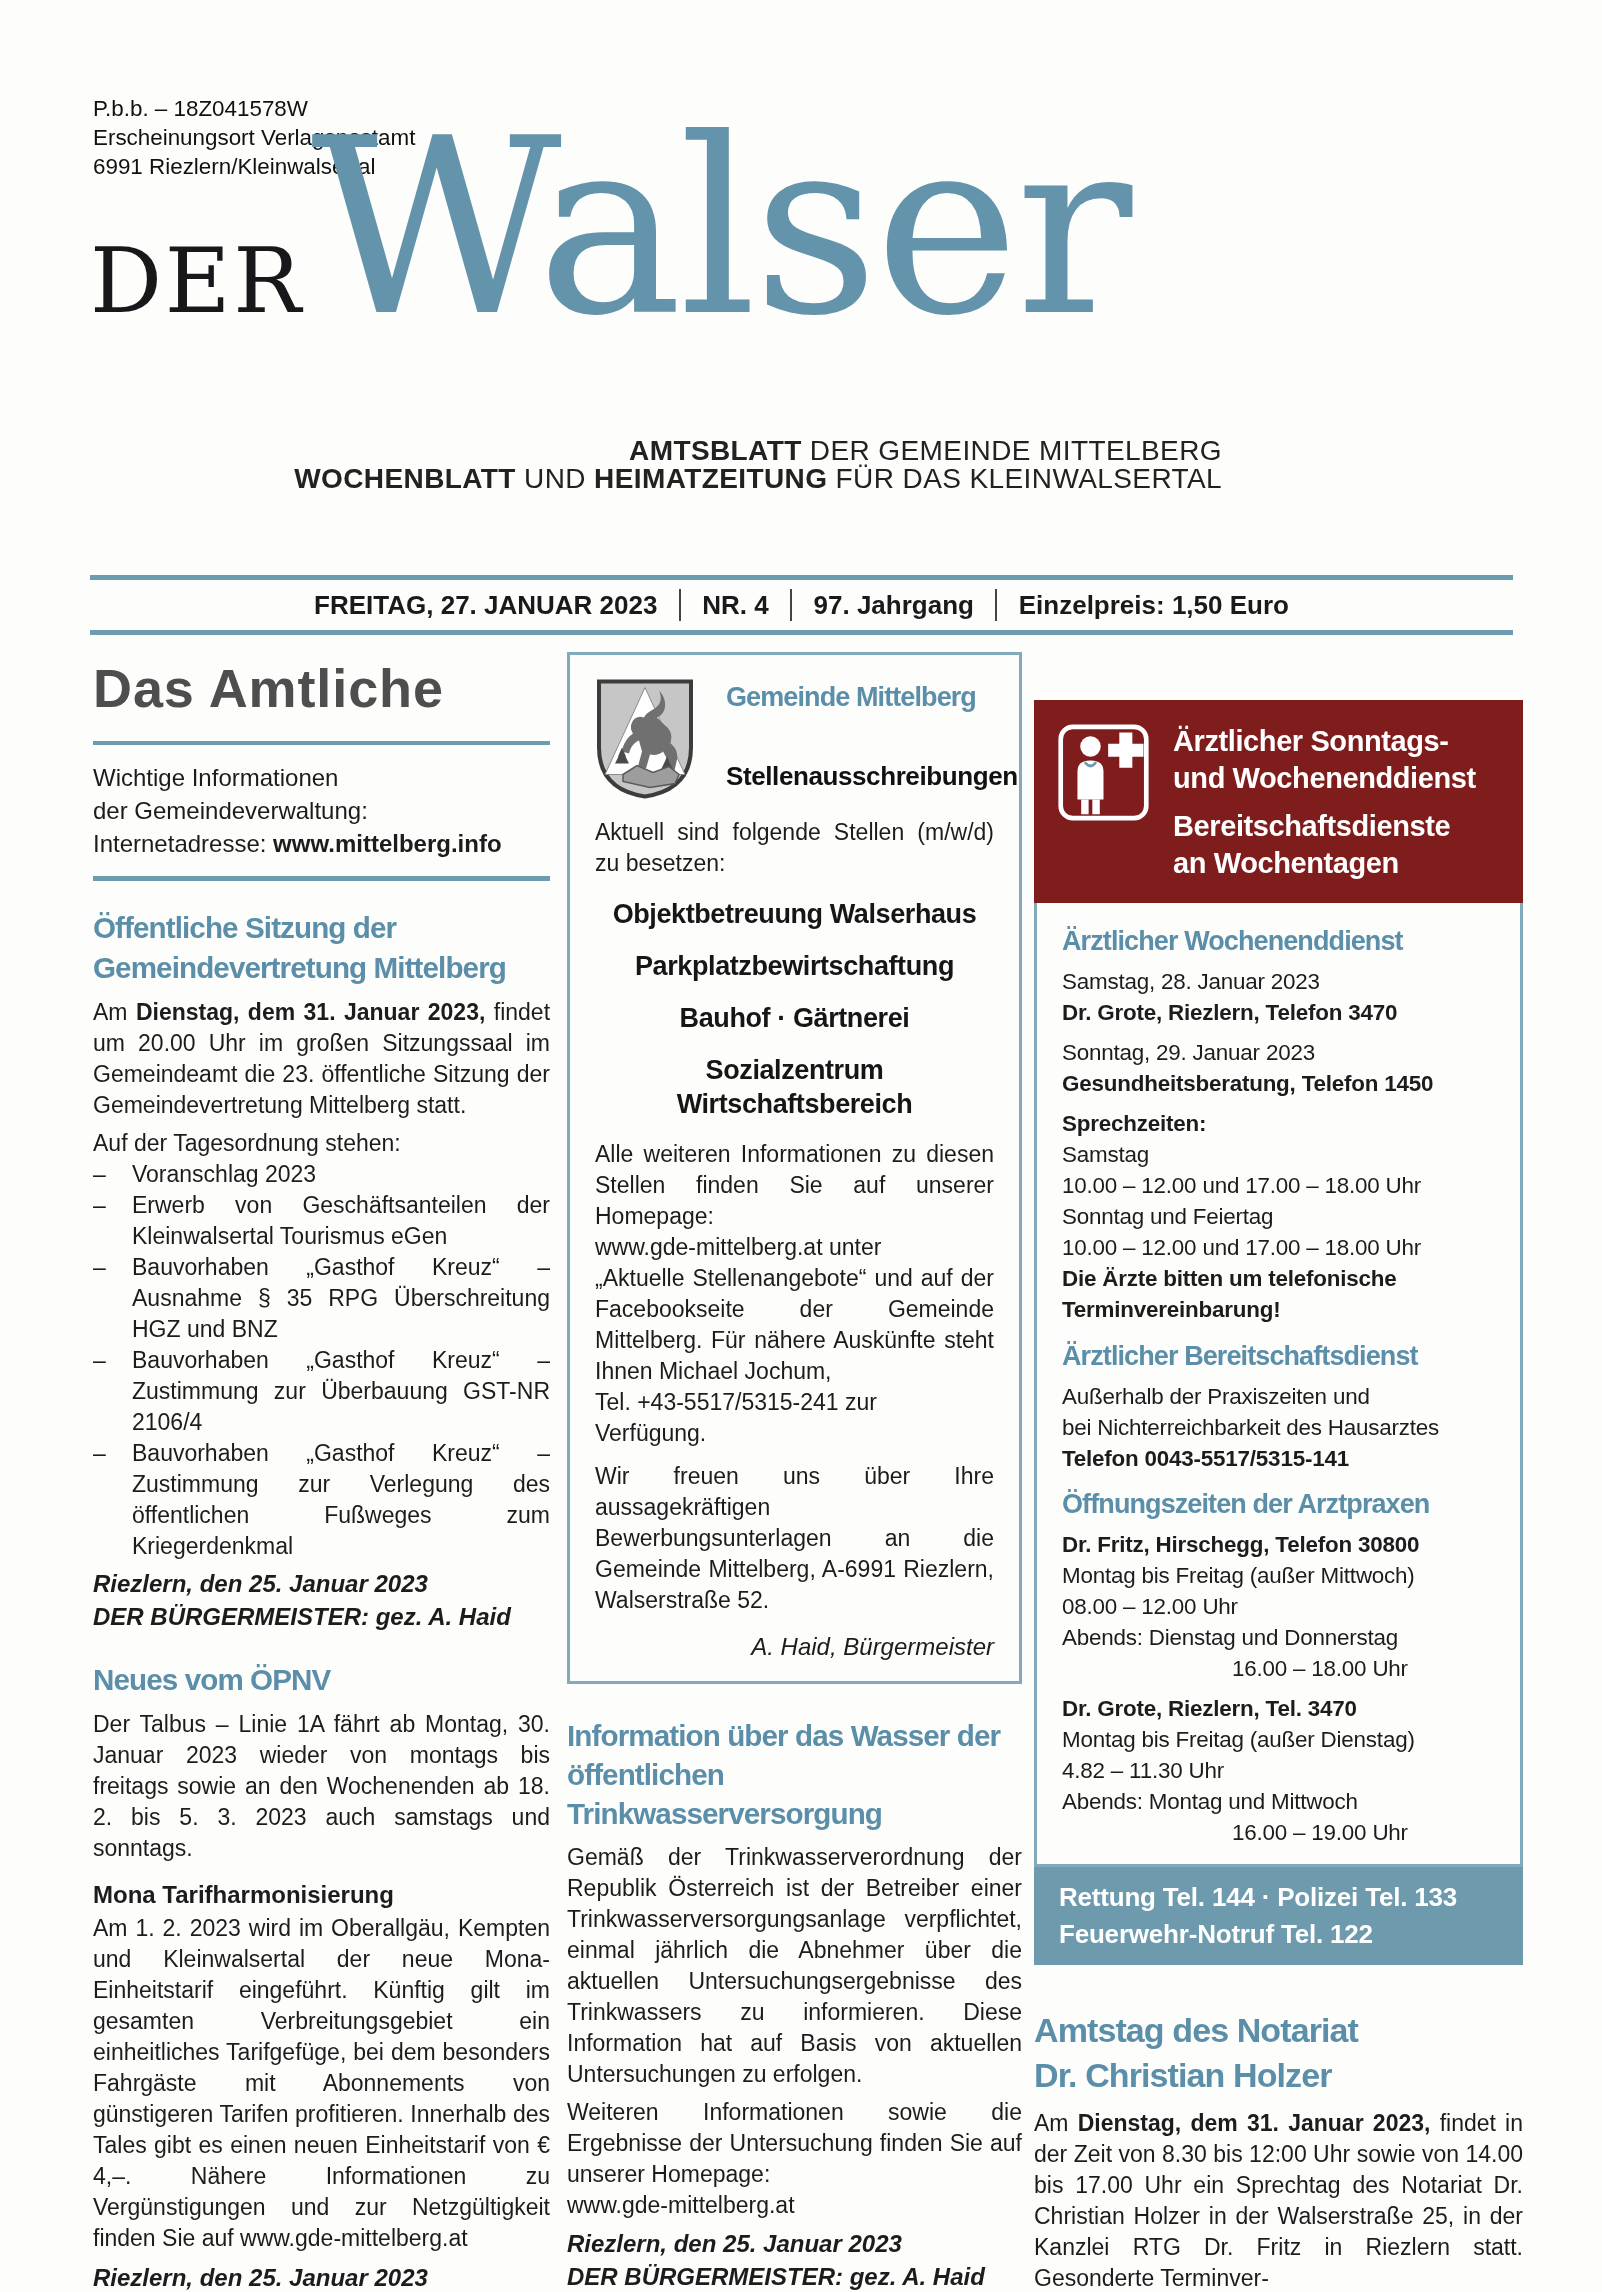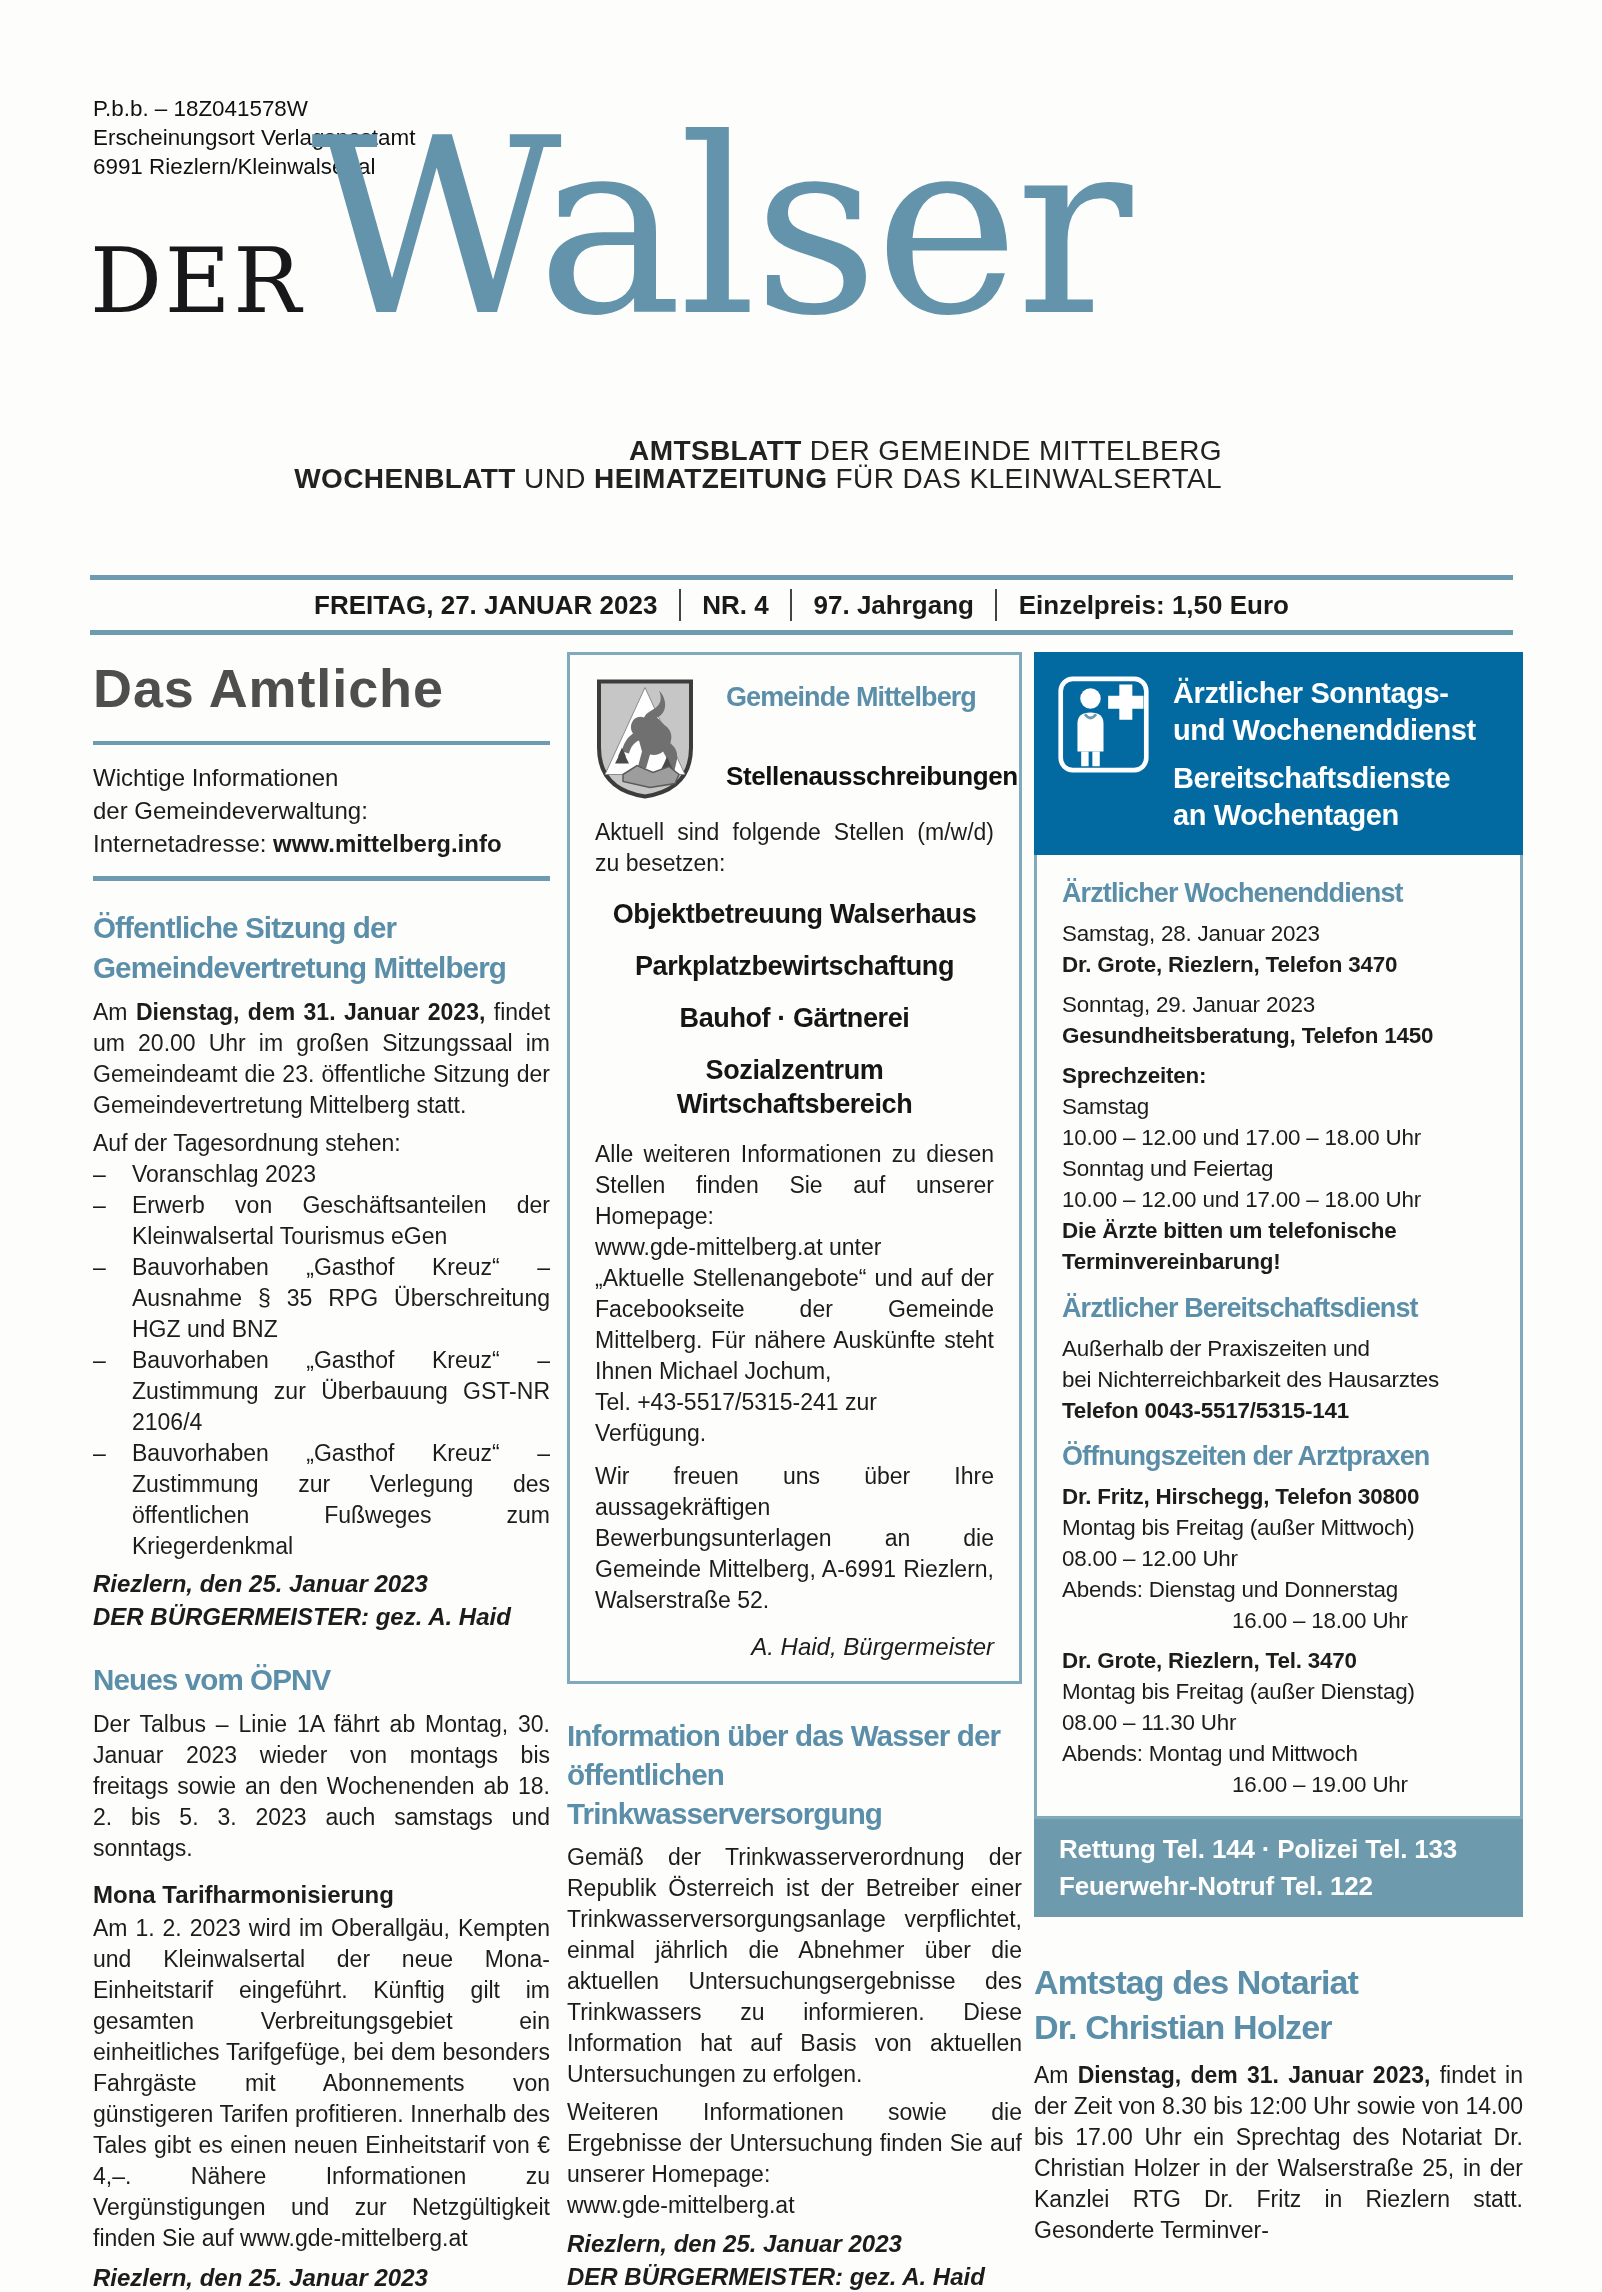--- a/index.html
+++ b/index.html
@@ -43,21 +43,21 @@
   .jobs-box{border:3.6px solid #81abbc;padding:21.5px 25px 18px;}
   .logo-row{display:flex;gap:31px;margin-bottom:16px;}
   .coat{flex:none;}
   .logo-text{display:flex;flex-direction:column;justify-content:space-between;padding:5.4px 0 9px;}
   .org{color:#5a8ea9;font-weight:bold;font-size:27px;letter-spacing:-0.9px;}
   .box-title{font-weight:bold;font-size:26px;letter-spacing:-0.4px;color:#111;}
   .position{font-weight:bold;font-size:27px;line-height:34px;text-align:center;letter-spacing:-0.4px;
             margin:18px 0;color:#161616;}
   .water-h{color:#5a8ea9;font-weight:bold;font-size:29.6px;line-height:39px;letter-spacing:-0.9px;margin:32px 0 9px;}
   
-  .banner{background:#0369a1;display:flex;gap:23px;padding:23px 23px 21.5px;color:#fff;}
+  .banner{background:#7f1d1d;display:flex;gap:23px;padding:23px 23px 21.5px;color:#fff;margin-top:48px;}
   .banner-text{display:flex;flex-direction:column;}
   .banner-line{font-weight:bold;font-size:29px;line-height:37px;letter-spacing:-0.4px;}
   .banner-gap{height:10.7px;}
   .medbox{border:3.6px solid #81abbc;border-top:none;padding:19.7px 25px 16px;background:#fdfdfc;}
   .med-h{color:#5a8ea9;font-weight:bold;font-size:27px;line-height:36px;letter-spacing:-0.9px;margin:12.5px 0 7.2px;}
   .med-h:first-child{margin-top:0;}
   .med-line{font-size:22.4px;line-height:31px;letter-spacing:-0.2px;}
   .med-line.indent{padding-left:170px;}
   .med-gap{height:9px;}
   .bluebar{background:#6d9aac;color:#fff;font-weight:bold;font-size:26px;line-height:37px;
@@ -223,21 +223,21 @@
 
       <div class="med-h">Öffnungszeiten der Arztpraxen</div>
       <div class="med-line b">Dr. Fritz, Hirschegg, Telefon 30800</div>
       <div class="med-line">Montag bis Freitag (außer Mittwoch)</div>
       <div class="med-line">08.00 – 12.00 Uhr</div>
       <div class="med-line">Abends: Dienstag und Donnerstag</div>
       <div class="med-line indent">16.00 – 18.00 Uhr</div>
       <div class="med-gap"></div>
       <div class="med-line b">Dr. Grote, Riezlern, Tel. 3470</div>
       <div class="med-line">Montag bis Freitag (außer Dienstag)</div>
-      <div class="med-line">08.00 – 11.30 Uhr</div>
+      <div class="med-line">4.82 – 11.30 Uhr</div>
       <div class="med-line">Abends: Montag und Mittwoch</div>
       <div class="med-line indent">16.00 – 19.00 Uhr</div>
     </div>
 
     <div class="bluebar">
       <div>Rettung Tel. 144 · Polizei Tel. 133</div>
       <div>Feuerwehr-Notruf Tel. 122</div>
     </div>
 
     <div class="notar-h">

